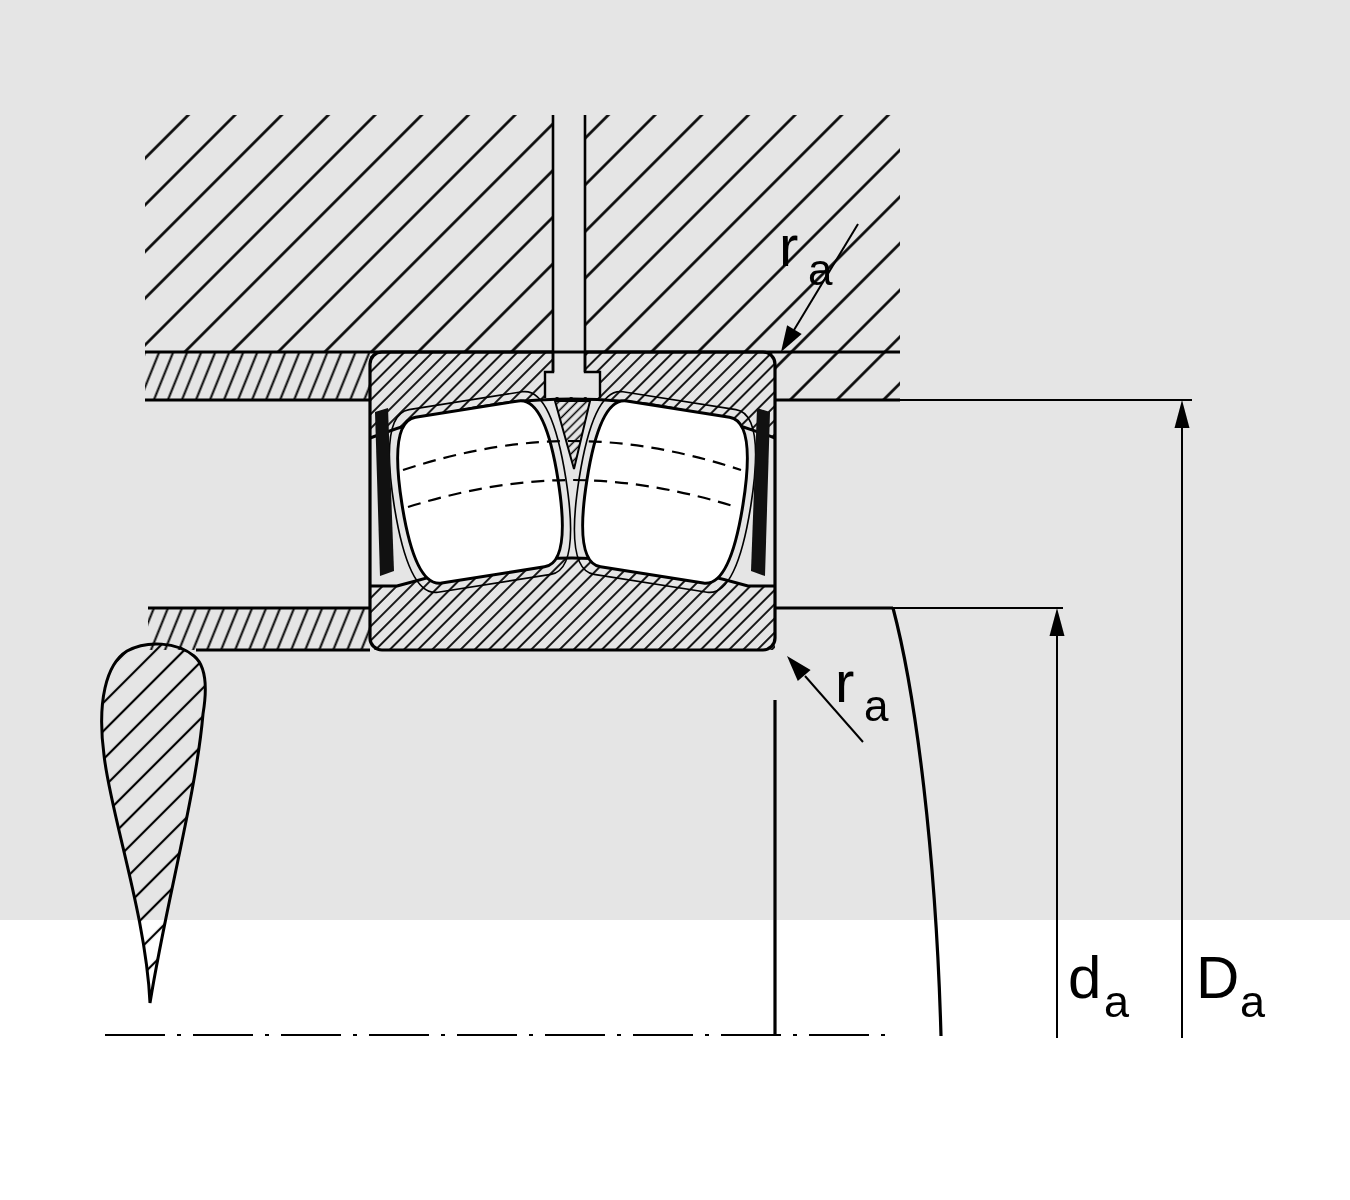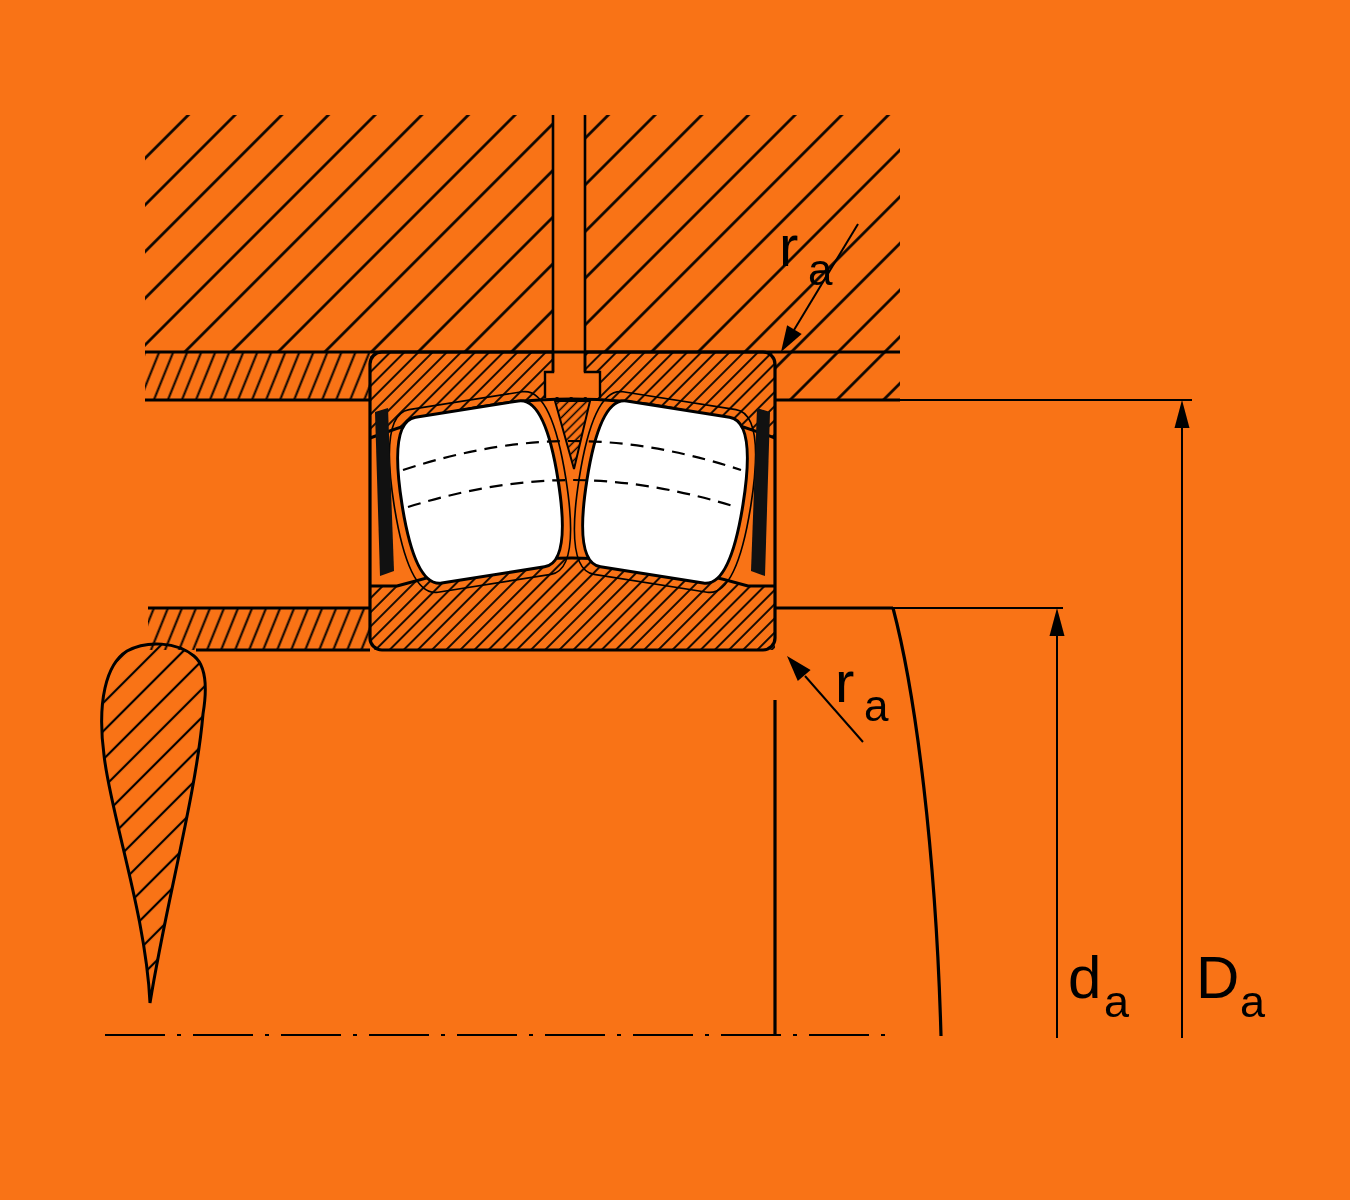--- a/index.html
+++ b/index.html
@@ -6,22 +6,22 @@
     margin: 0;
     padding: 0;
     background: #ffffff;
     width: 1350px;
     height: 1200px;
     overflow: hidden;
   }
   .stage {
     position: relative;
     width: 1350px;
-    height: 1200px;
-    background: #f97316;
+    height: 920px;
+    background: #e5e5e5;
   }
   svg { display: block; }
   text {
     font-family: "Liberation Sans", "DejaVu Sans", sans-serif;
     fill: #000000;
   }
 </style>
 </head>
 <body>
 

